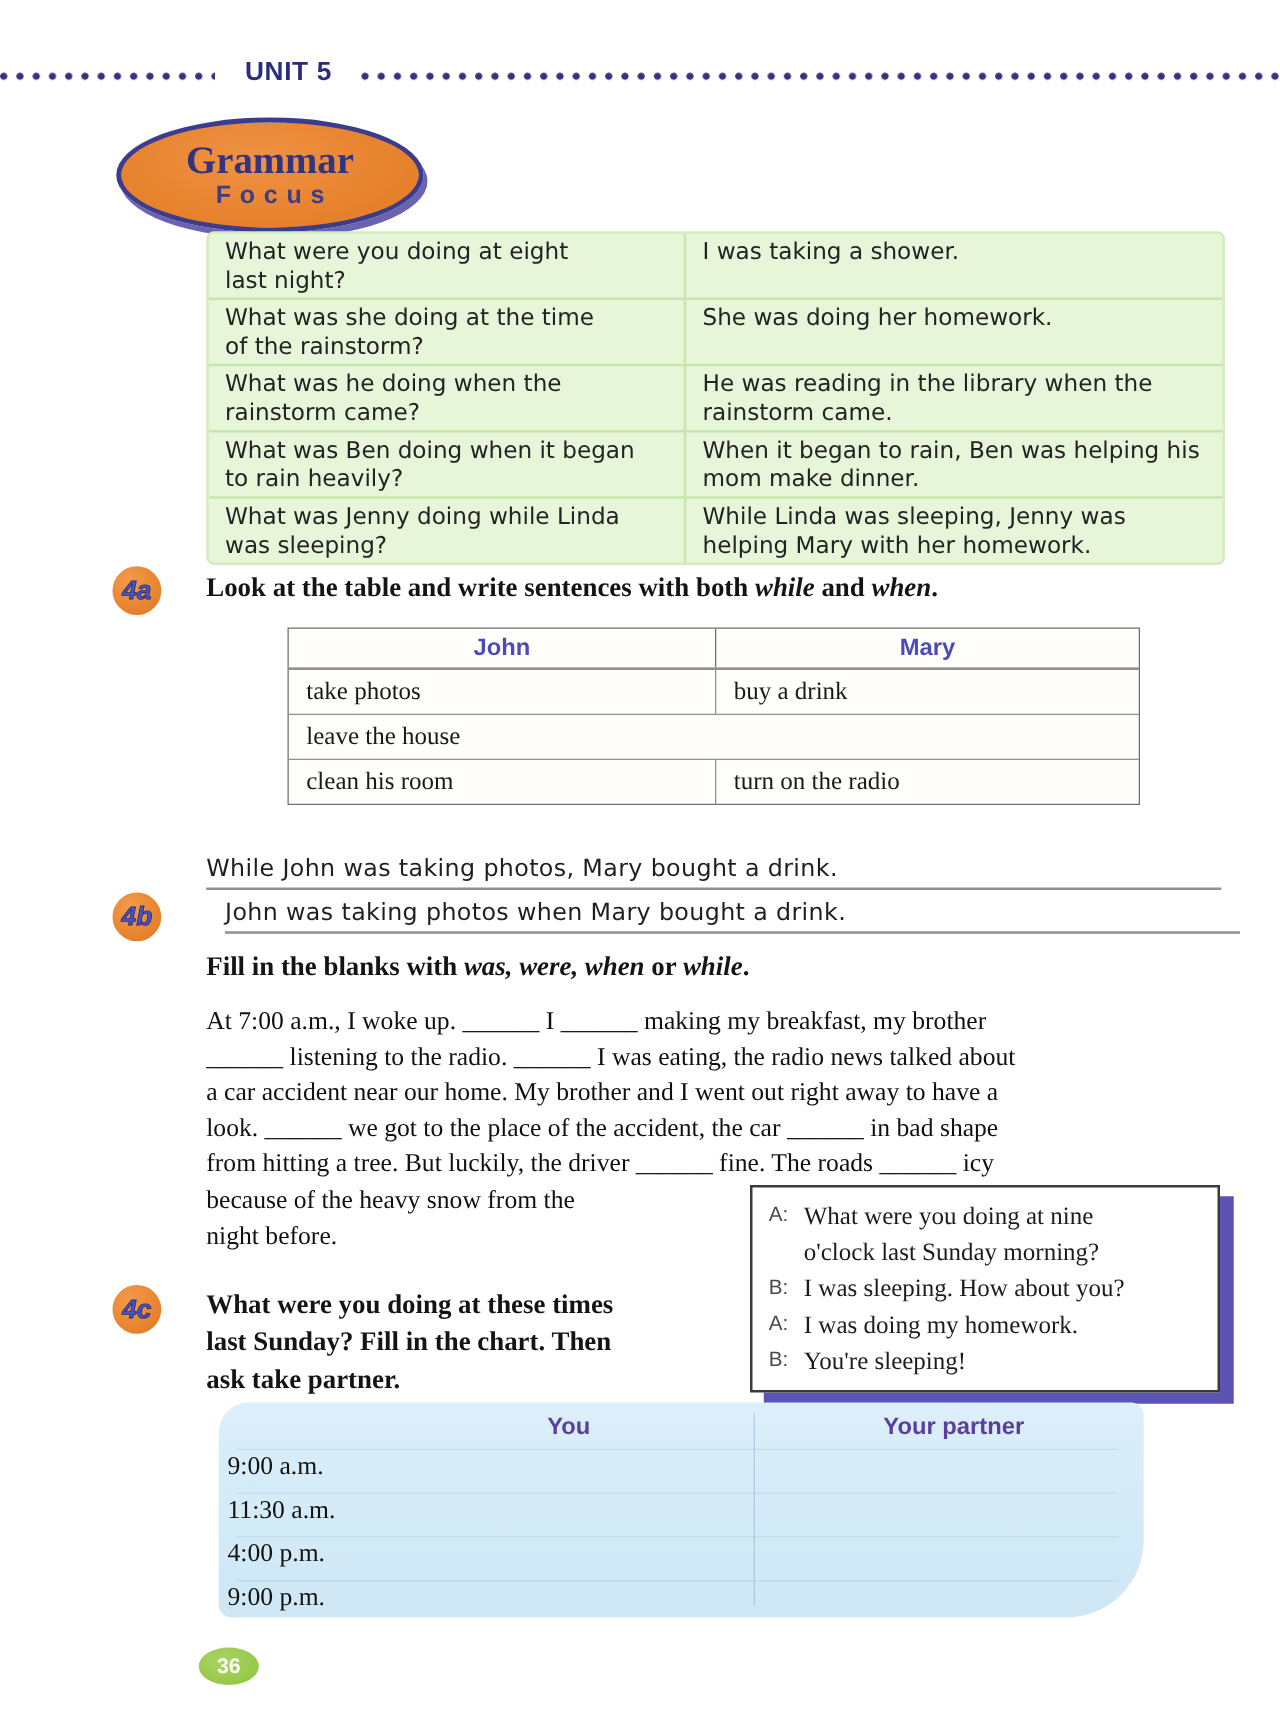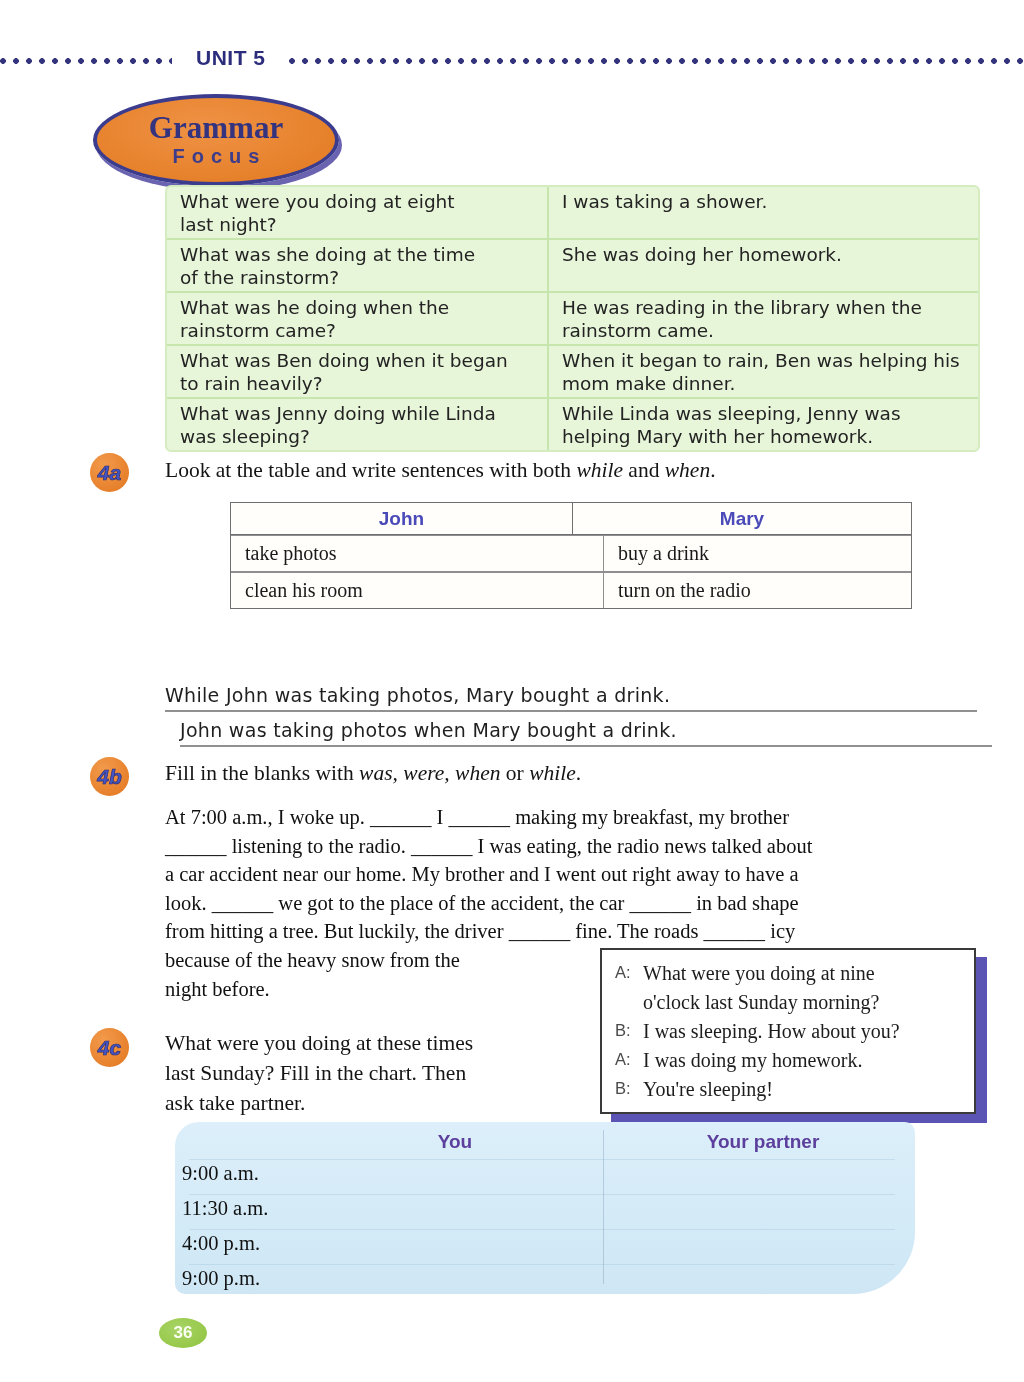--- a/index.html
+++ b/index.html
@@ -49,47 +49,47 @@
 
   
   .nbadge {
     position:absolute; width:39px; height:39px; border-radius:50%;
     background:radial-gradient(circle at 35% 30%, #f29a4b, #e2761f);
     display:flex; align-items:center; justify-content:center;
     font-family:"Liberation Sans", sans-serif; font-weight:bold; font-style:italic;
     font-size:21px; color:#4456c6; -webkit-text-stroke:0.7px #2c2c74;
   }
   .badge-4a { left:90px; top:453px; }
-  .badge-4b { left:90px; top:757px; }
+  .badge-4b { left:90px; top:714px; }
   .badge-4c { left:90px; top:1028px; }
 
   
   .heading {
     position:absolute; left:165px;
-    font-family:"Liberation Serif", serif; font-weight:normal;
+    font-family:"Liberation Serif", serif; font-weight:bold;
     font-size:21.5px; color:#141414; white-space:nowrap;
   }
   .heading .it { font-style:italic; }
   .h-4a { top:458px; }
   .h-4b { top:761px; }
   .h-4c { top:1028px; width:460px; line-height:30px; }
   .h-4c div { white-space:nowrap; }
 
   
   .jmtable {
     position:absolute; left:230px; top:502px; width:682px;
     border:1px solid #6f6f6f; box-sizing:border-box; background:#fffefb;
   }
   .jm-header { display:grid; grid-template-columns:341px 1fr; border-bottom:1px solid #6f6f6f; }
   .jm-header .hcell {
     height:31px; display:flex; align-items:center; justify-content:center;
     font-family:"Liberation Sans", sans-serif; font-weight:bold; font-size:19px; color:#4a4ab8;
   }
   .jm-header .hcell + .hcell { border-left:1px solid #6f6f6f; }
-  .jm-row { display:grid; grid-template-columns:341px 1fr; border-top:1px solid #8f8f8f;gap:31px; }
+  .jm-row { display:grid; grid-template-columns:341px 1fr; border-top:1px solid #8f8f8f; }
   .jm-row:first-of-type { border-top:none; }
   .jm-cell {
     height:35px; display:flex; align-items:center; padding-left:14px;
     font-family:"Liberation Serif", serif; font-size:20px; color:#191919;
   }
   .jm-cell + .jm-cell { border-left:1px solid #8f8f8f; }
 
   
   .example {
     position:absolute; left:165px; width:812px;
@@ -226,20 +226,21 @@
   <div class="jmtable">
     <div class="jm-header">
       <div class="hcell">John</div>
       <div class="hcell">Mary</div>
     </div>
     <div class="jm-row">
       <div class="jm-cell">take photos</div>
       <div class="jm-cell">buy a drink</div>
     </div>
     <div class="jm-row">
+      <div class="jm-cell">leave the house</div>
     </div>
     <div class="jm-row">
       <div class="jm-cell">clean his room</div>
       <div class="jm-cell">turn on the radio</div>
     </div>
   </div>
 
   <div class="example ex-1">While John was taking photos, Mary bought a drink.</div>
   <div class="example ex-2">John was taking photos when Mary bought a drink.</div>
 

